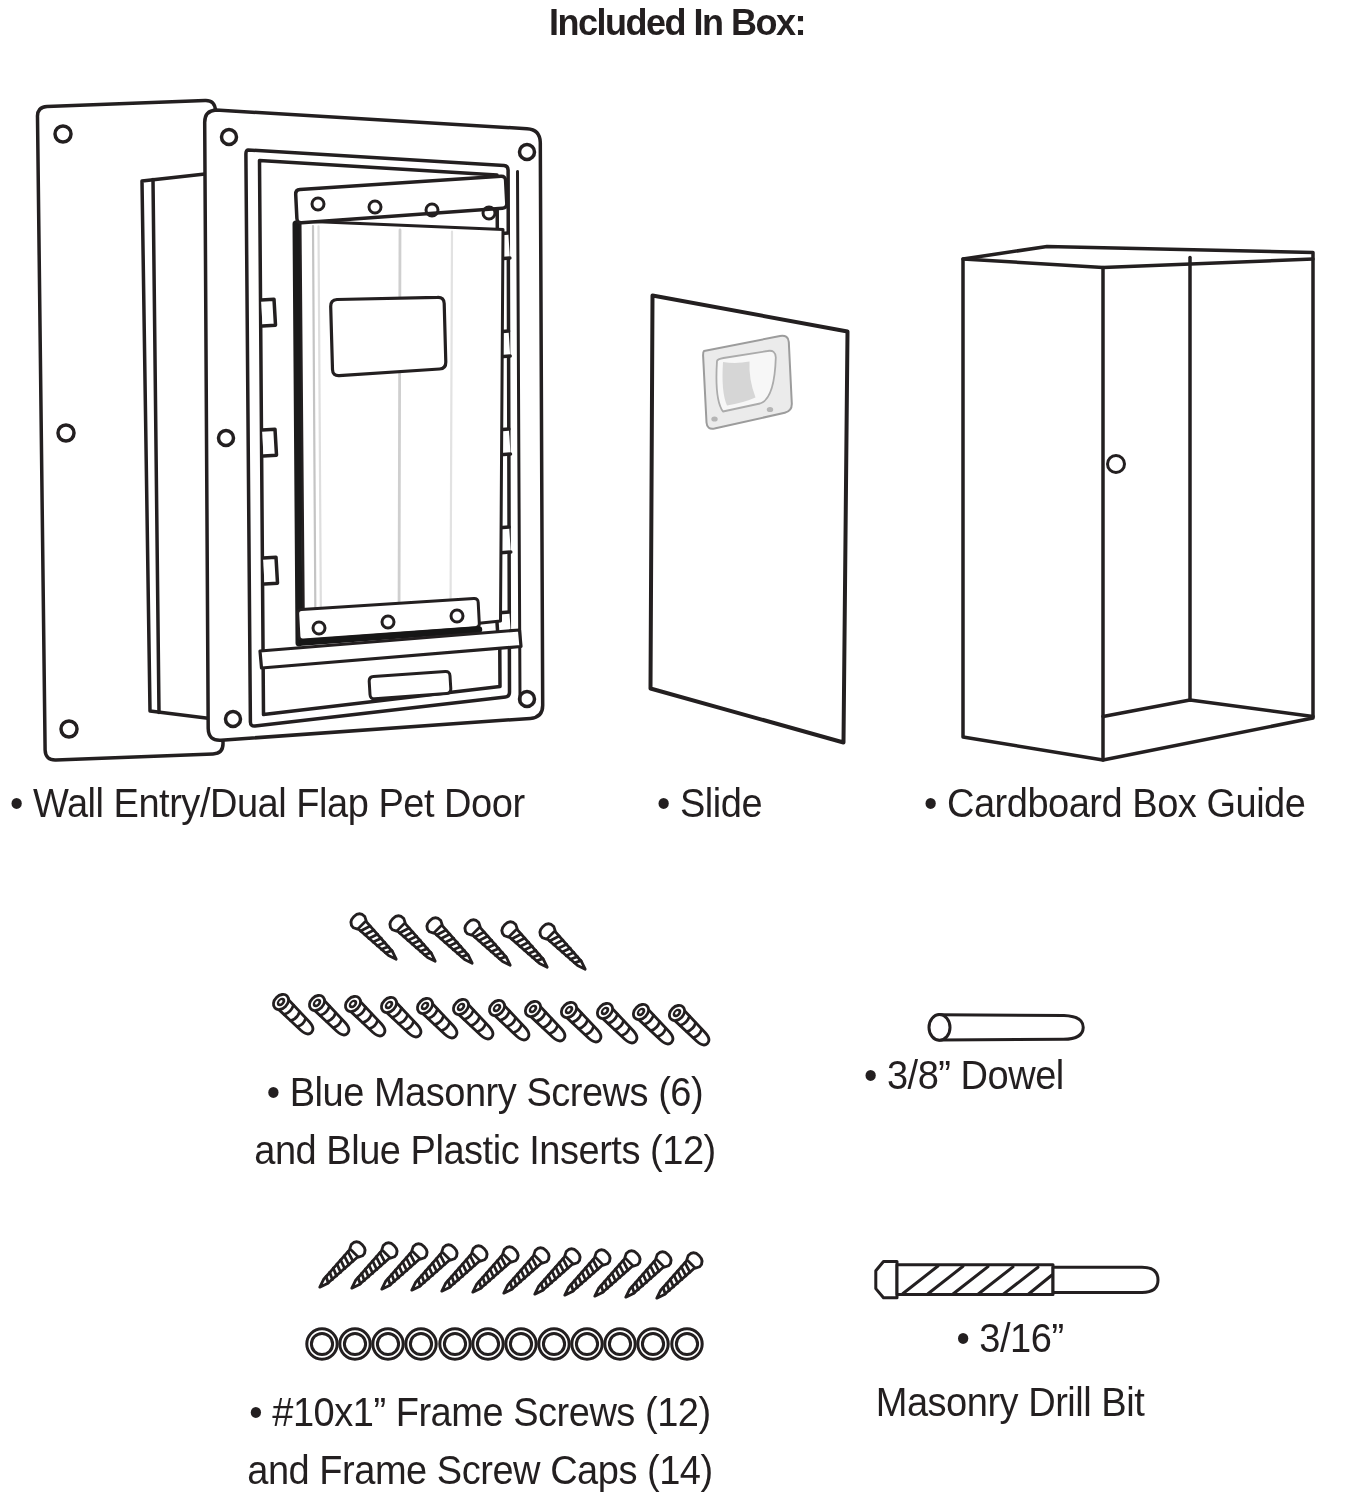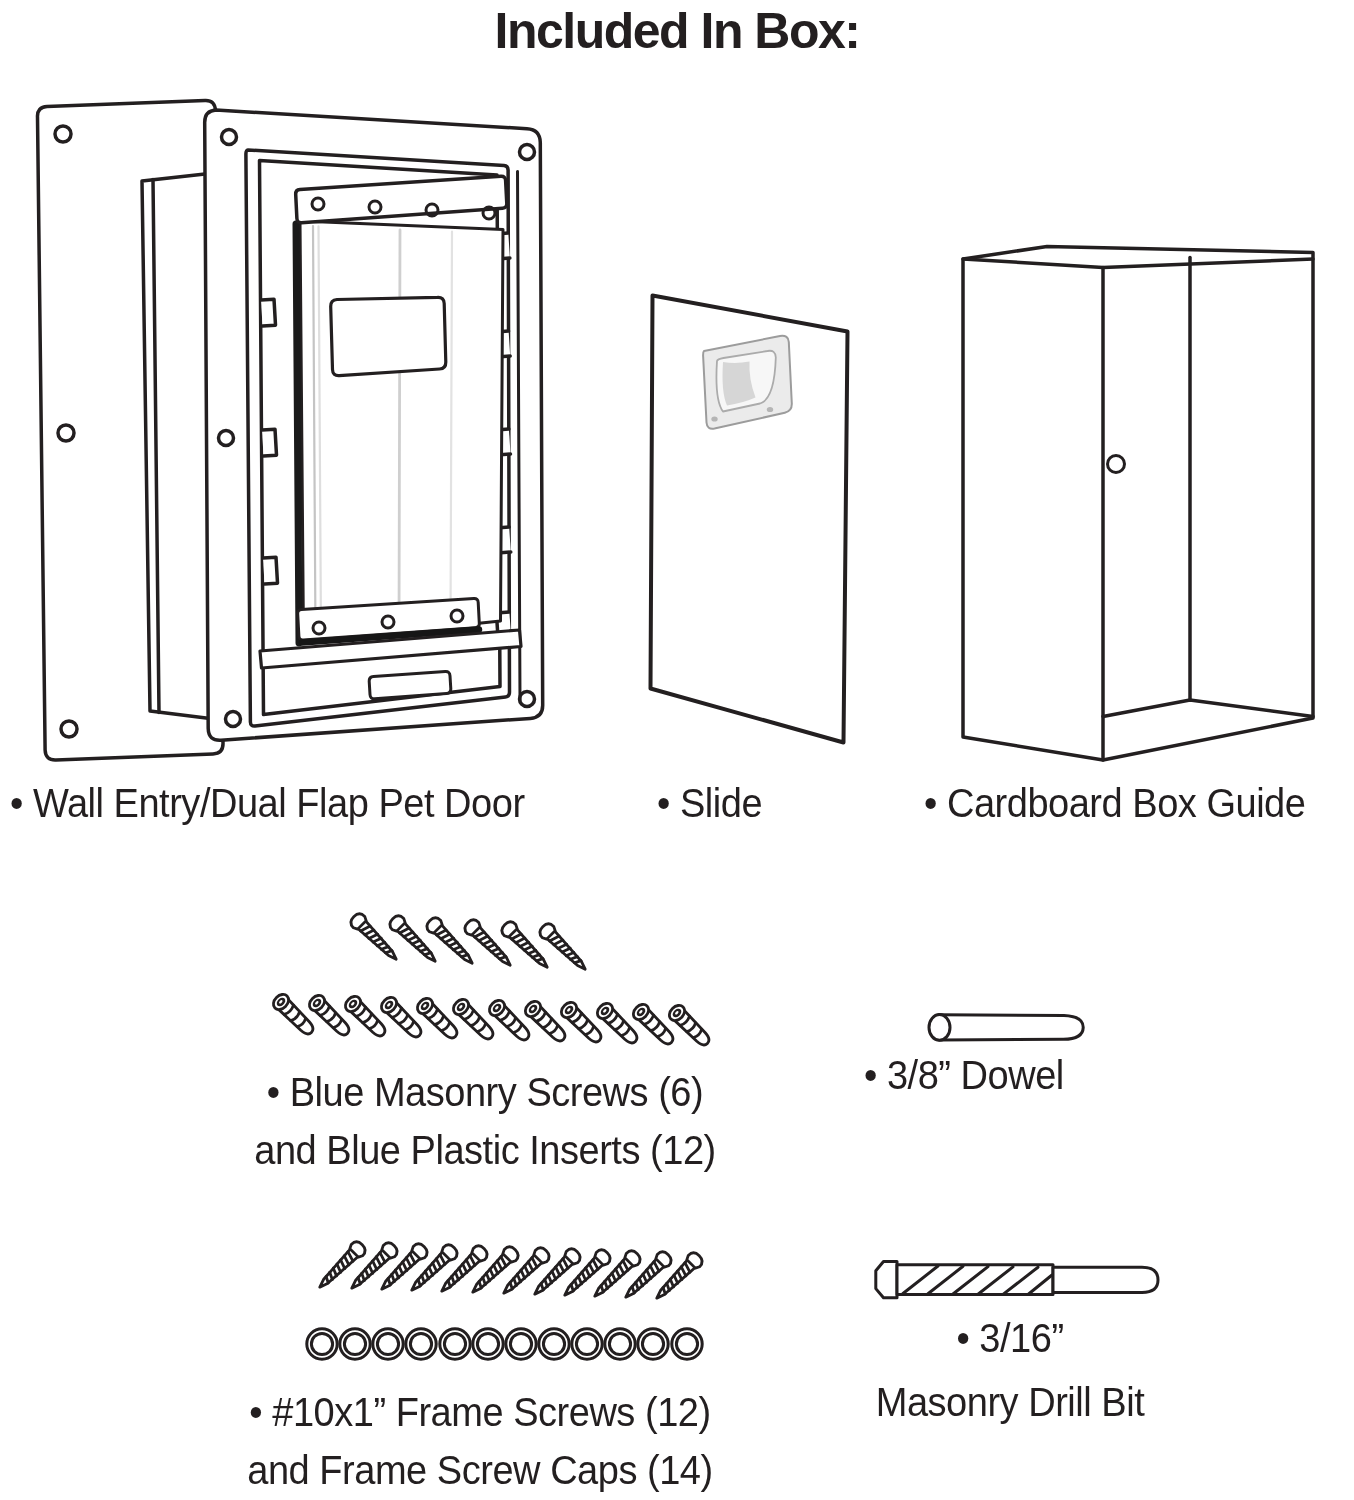--- a/index.html
+++ b/index.html
@@ -1,19 +1,19 @@
 <!DOCTYPE html>
 <html><head>
 <meta charset="utf-8">
 <style>
   html,body{margin:0;padding:0;background:#fff;}
   .canvas{position:relative;width:1354px;height:1500px;background:#fff;overflow:hidden;
           font-family:"Liberation Sans",sans-serif;color:#231f20;}
   .title{position:absolute;left:0;top:2px;width:100%;margin:0;text-align:center;
-         font-size:50px;font-weight:700;letter-spacing:-1.5px;color:#231f20;}
+         font-size:36px;font-weight:700;letter-spacing:-1.5px;color:#231f20;}
   .art{position:absolute;left:0;top:0;width:1354px;height:1500px;}
   .lbl{position:absolute;font-size:40px;line-height:1.1;letter-spacing:-0.5px;
        white-space:nowrap;color:#231f20;transform:scaleX(.95);transform-origin:left top;}
   .lbl-center{text-align:center;white-space:nowrap;transform:scaleX(.95);transform-origin:center top;}
   .lbl-center .line{line-height:58px;}
   .lbl-center .line-tall{line-height:64px;}
 </style>
 </head>
 <body>
 

